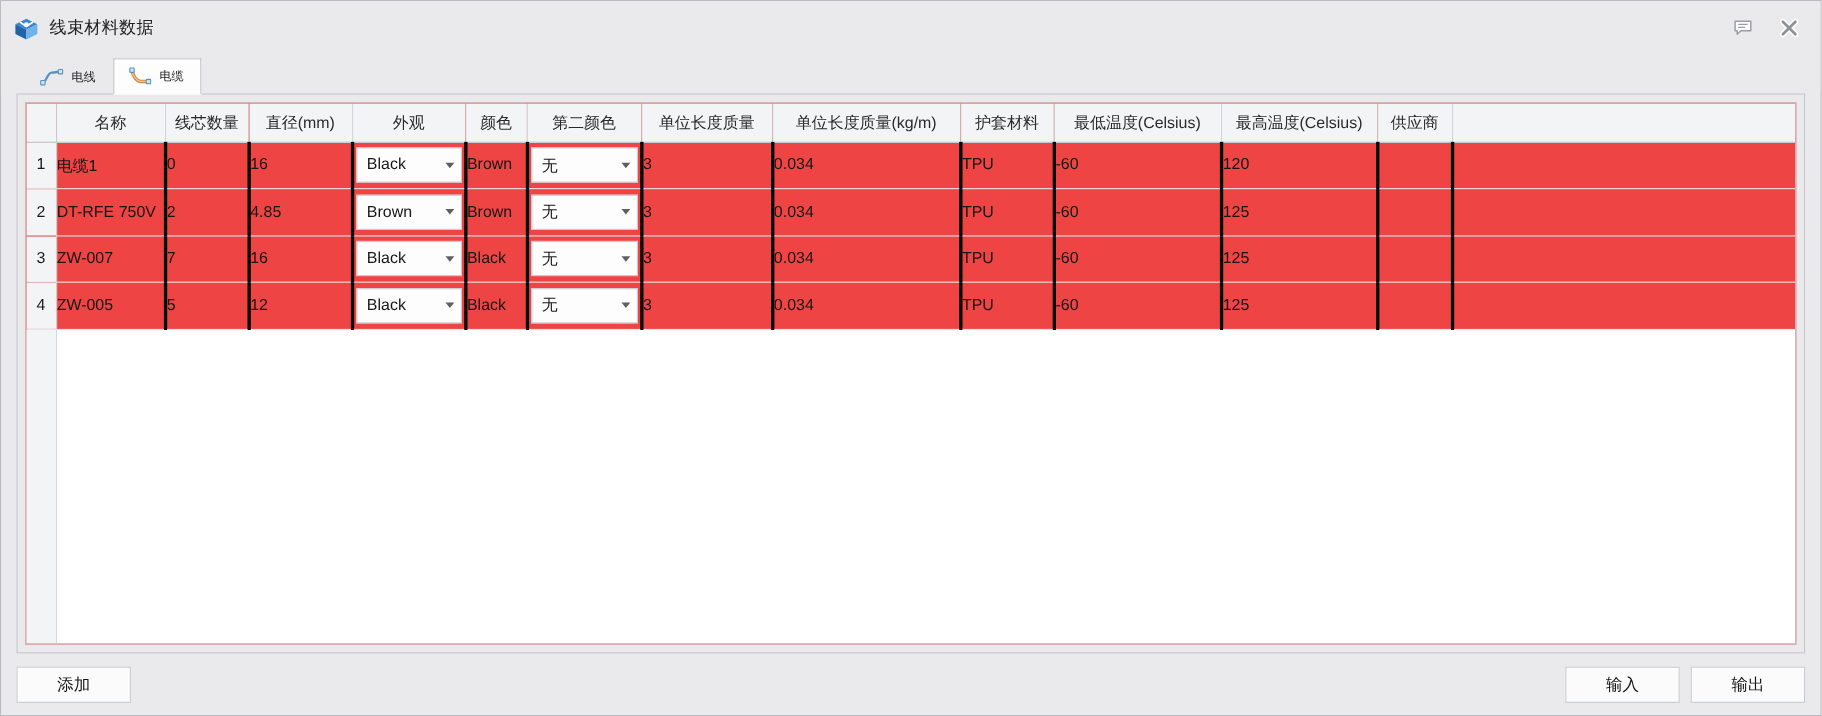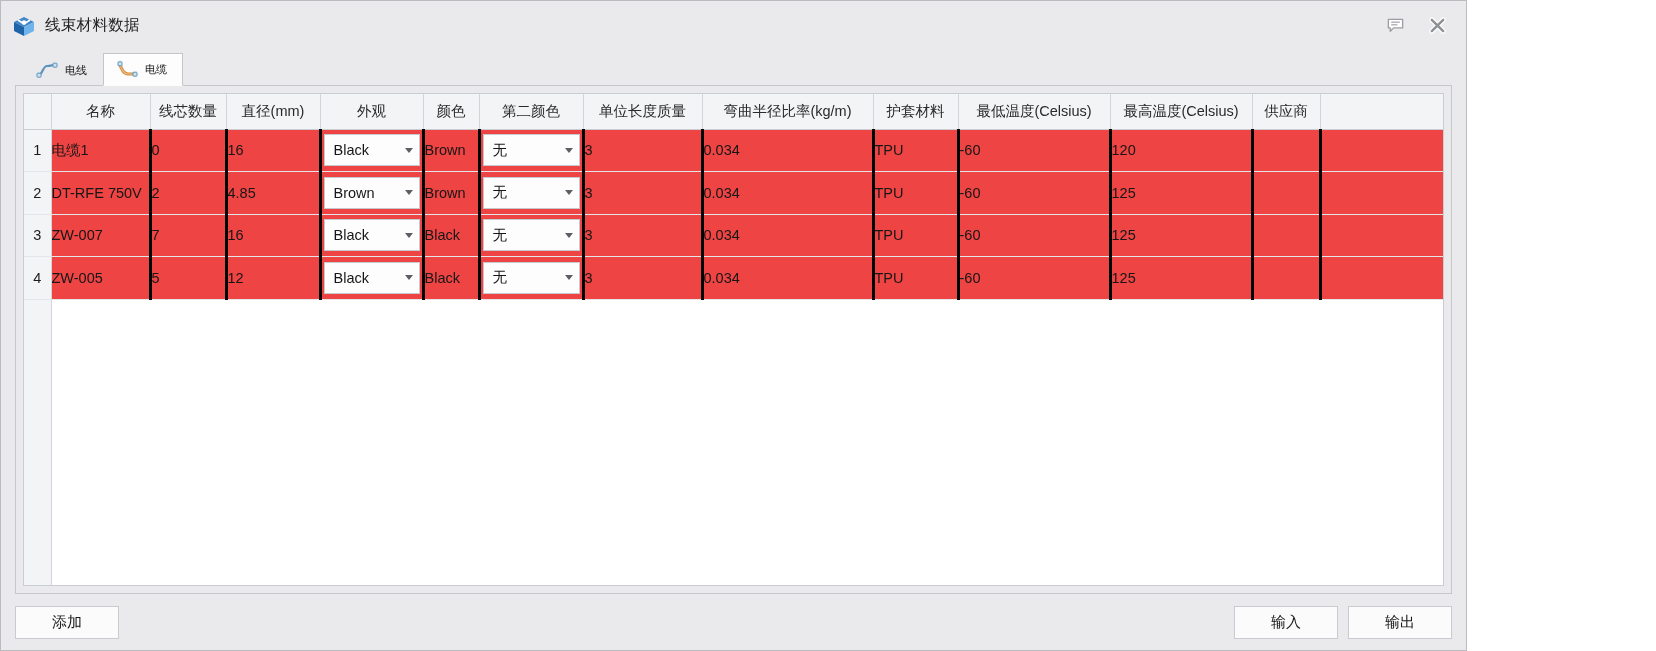--- a/index.html
+++ b/index.html
@@ -11,21 +11,21 @@
     width: 1656px;
     height: 651px;
     font-family: "Liberation Sans", "DejaVu Sans", sans-serif;
     font-size: 14px;
     color: #1a1a1a;
     overflow: hidden;
   }
 
   .window {
     position: relative;
-    width: 1467px;
+    width: 1656px;
     height: 651px;
     background: #eaeaec;
     box-sizing: border-box;
     border: 1px solid #b9bcc0;
     display: flex;
     flex-direction: column;
   }
 
   
   .titlebar {
@@ -324,21 +324,21 @@
         <thead>
           <tr>
             <th class="corner"></th>
             <th>名称</th>
             <th>线芯数量</th>
             <th>直径(mm)</th>
             <th>外观</th>
             <th>颜色</th>
             <th>第二颜色</th>
             <th>单位长度质量</th>
-            <th>弯曲半径比率(kg/m)</th>
+            <th>单位长度质量(kg/m)</th>
             <th>护套材料</th>
             <th>最低温度(Celsius)</th>
             <th>最高温度(Celsius)</th>
             <th>供应商</th>
             <th class="filler"></th>
           </tr>
         </thead>
         <tbody>
 
           <tr>

